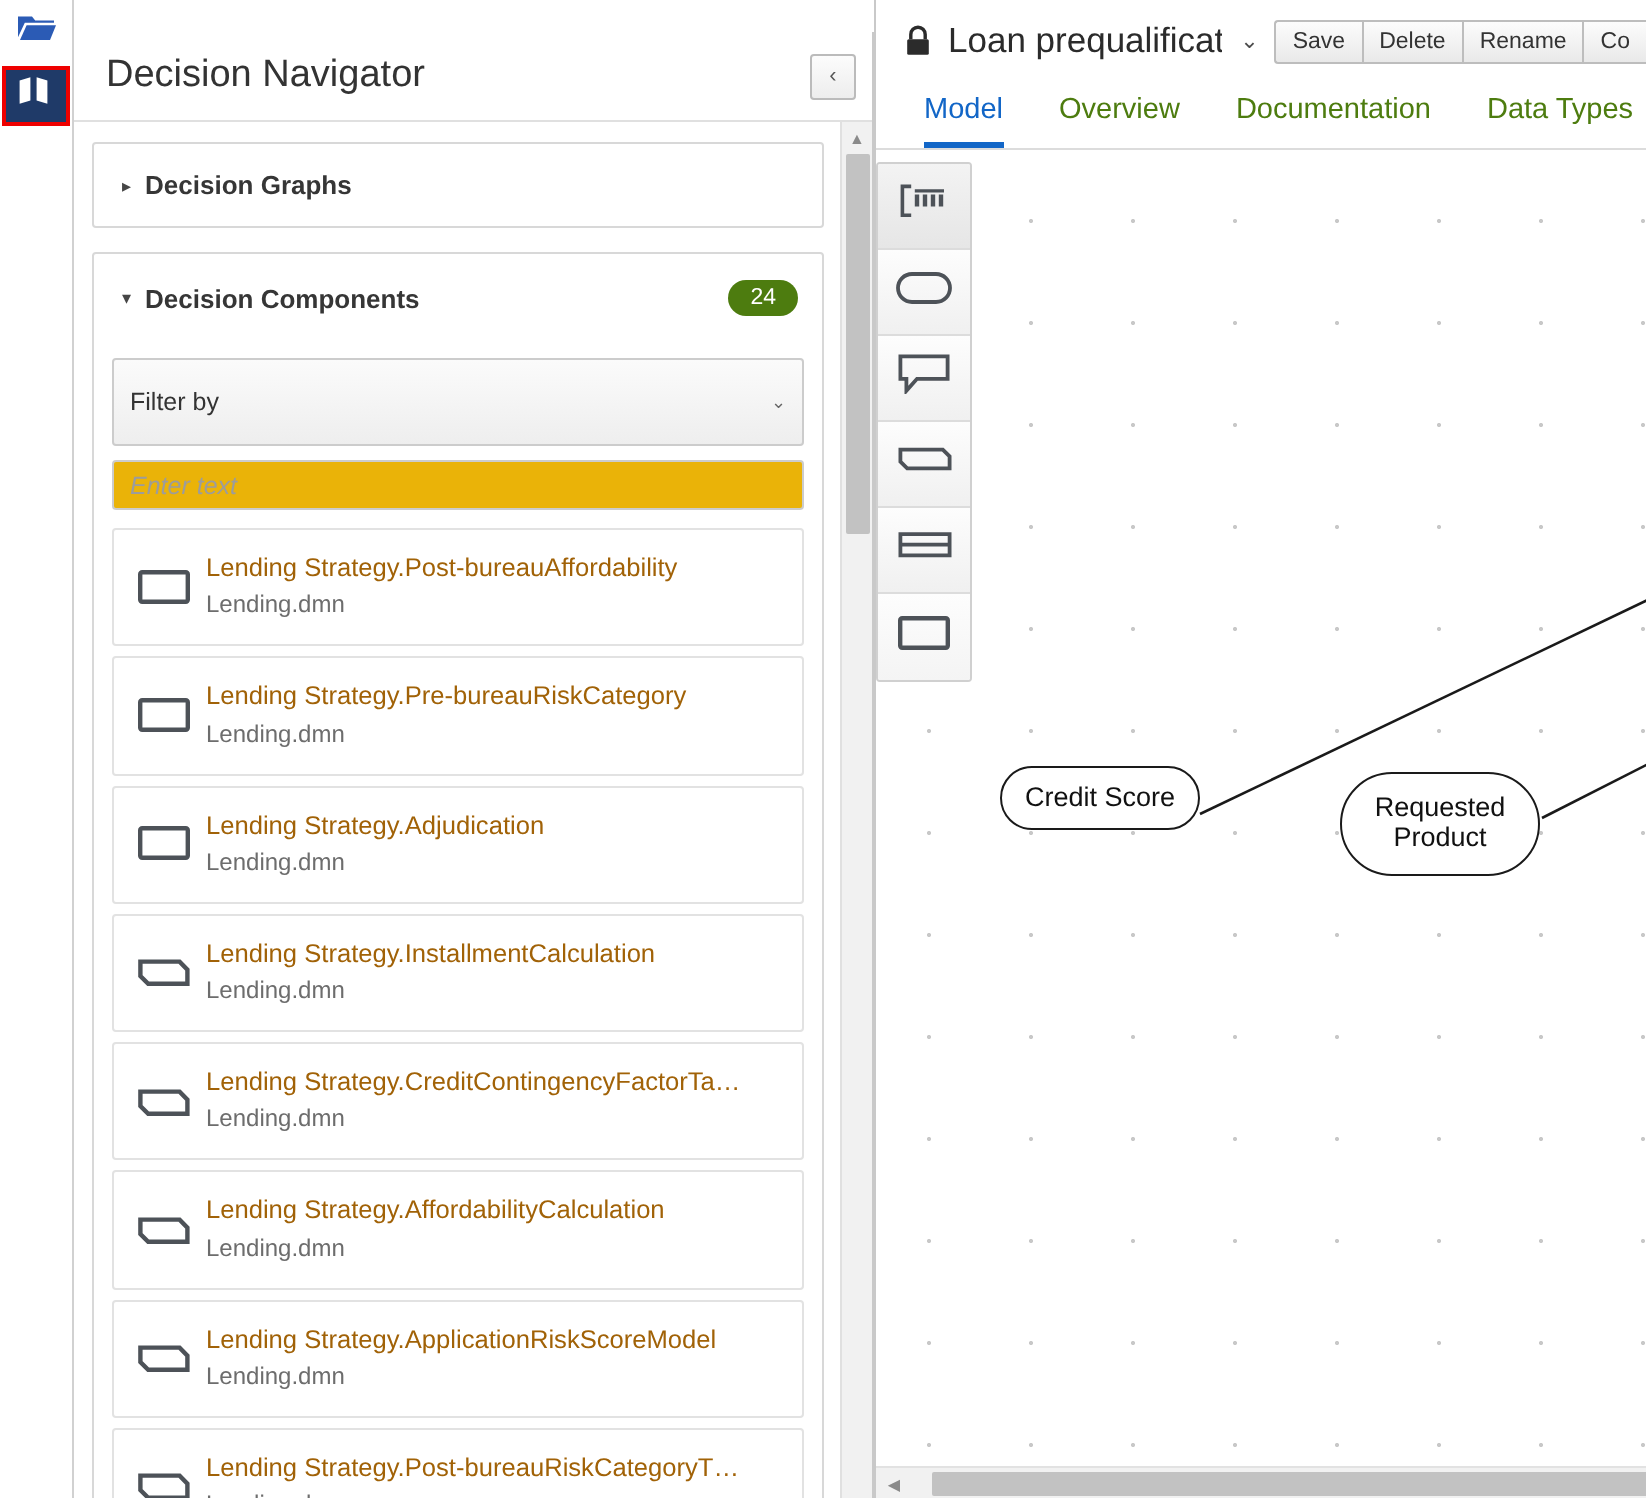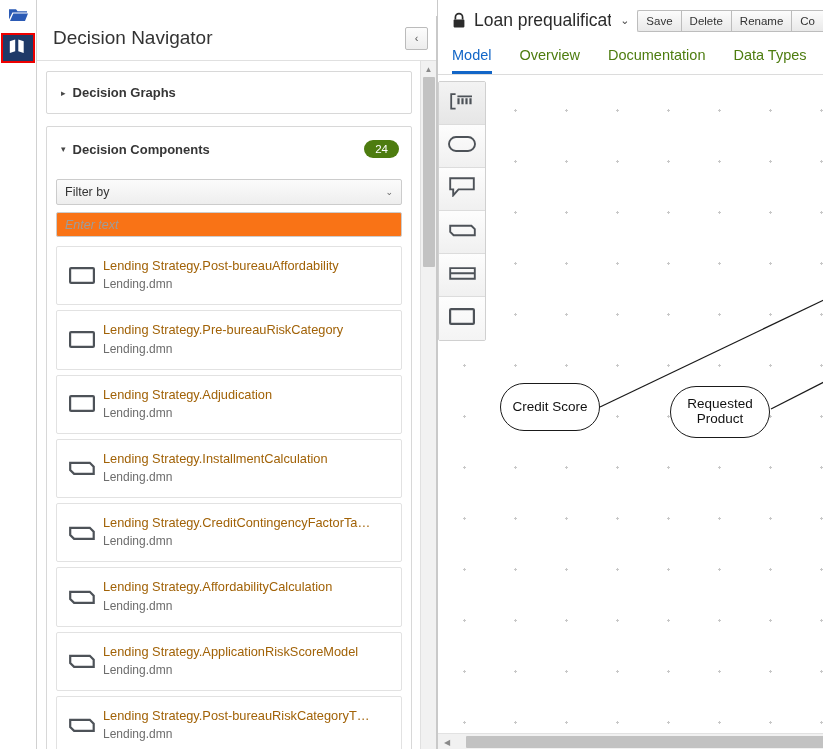--- a/index.html
+++ b/index.html
@@ -81,36 +81,36 @@
     background: #4d7c0f; color: #fff; border-radius: 10px;
     font-size: 11.5px; padding: 3px 11px; min-width: 34px; text-align: center;
   }
 
   .components-box {
     border: 1px solid #d8d8d8; border-radius: 2px; background: #fff;
   }
   .acc-body { padding: 8px 9px 0 9px; }
 
   .filter-select {
-    width: 100%; height: 26px;
+    width: 100%; height: 44px;
     border: 1px solid #cccccc; border-radius: 2px;
     background: linear-gradient(#fbfbfb,#eeeeee);
     display: flex; align-items: center; padding: 0 8px;
     font-size: 12.5px; color: #333; cursor: pointer;
     margin-bottom: 7px;
   }
   .filter-select .lbl { flex: 1; }
   .filter-select .chev { font-size: 9px; color: #666; }
 
   .filter-input {
     width: 100%; height: 25px;
     border: 1px solid #cccccc; border-radius: 2px;
     padding: 0 8px; font-size: 12.5px; color: #333;
     font-family: "Liberation Sans", sans-serif;
-    background: #f97316;
+    background: #eab308;
     margin-bottom: 9px;
   }
   .filter-input::placeholder { color: #9c9c9c; font-style: italic; }
 
   .comp-list { padding: 0 0 10px 0; }
   .comp-item {
     border: 1px solid #e2e2e2; border-radius: 2px;
     background: #fff;
     display: flex; align-items: center;
     padding: 10px 10px 11px 12px;
@@ -168,21 +168,21 @@
     background: linear-gradient(#fcfcfc,#e9e9e9);
     font-size: 11.5px; color: #333;
     padding: 0 8px; display: flex; align-items: center;
     cursor: pointer; font-family: "Liberation Sans", sans-serif;
     white-space: nowrap;
   }
   .tb-btn:first-child { border-radius: 2px 0 0 2px; }
 
   .tabs {
     height: 34px; display: flex; align-items: flex-end;
-    border-bottom: 1px solid #dcdcdc; padding-left: 14px;
+    border-bottom: 1px solid #dcdcdc; padding-left: 24px;
   }
   .tab {
     font-size: 14.5px; color: #4d7c0f; padding: 0 0 8px 0;
     margin-right: 28px; cursor: pointer; white-space: nowrap;
     border-bottom: 3px solid transparent;
   }
   .tab.active { color: #1266c7; border-bottom-color: #1266c7; font-weight: 400; }
 
   .canvas-wrap {
     position: absolute; left: 0; top: 76px; right: 0; bottom: 0;
@@ -434,21 +434,21 @@
 
     <div class="canvas-wrap">
       <div class="canvas">
 
         <svg width="385" height="673" style="position:absolute;left:0;top:0;pointer-events:none">
           <line x1="162" y1="331" x2="390" y2="222" stroke="#1a1a1a" stroke-width="1.3"></line>
           <line x1="333" y1="333" x2="392" y2="303" stroke="#1a1a1a" stroke-width="1.3"></line>
         </svg>
 
         <div id="canvas-nodes">
-            <div class="node" style="left: 62px; top: 307px; width: 100px; height: 48px;">
+            <div class="node" style="left: 62px; top: 307px; width: 100px; height: 32px;">
               <span style="white-space: pre-line;">Credit Score</span>
             </div>
             <div class="node" style="left: 232px; top: 310px; width: 100px; height: 52px;">
               <span style="white-space: pre-line;">Requested
 Product</span>
             </div>
           </div>
       </div>
 
       <div class="palette" id="palette">

